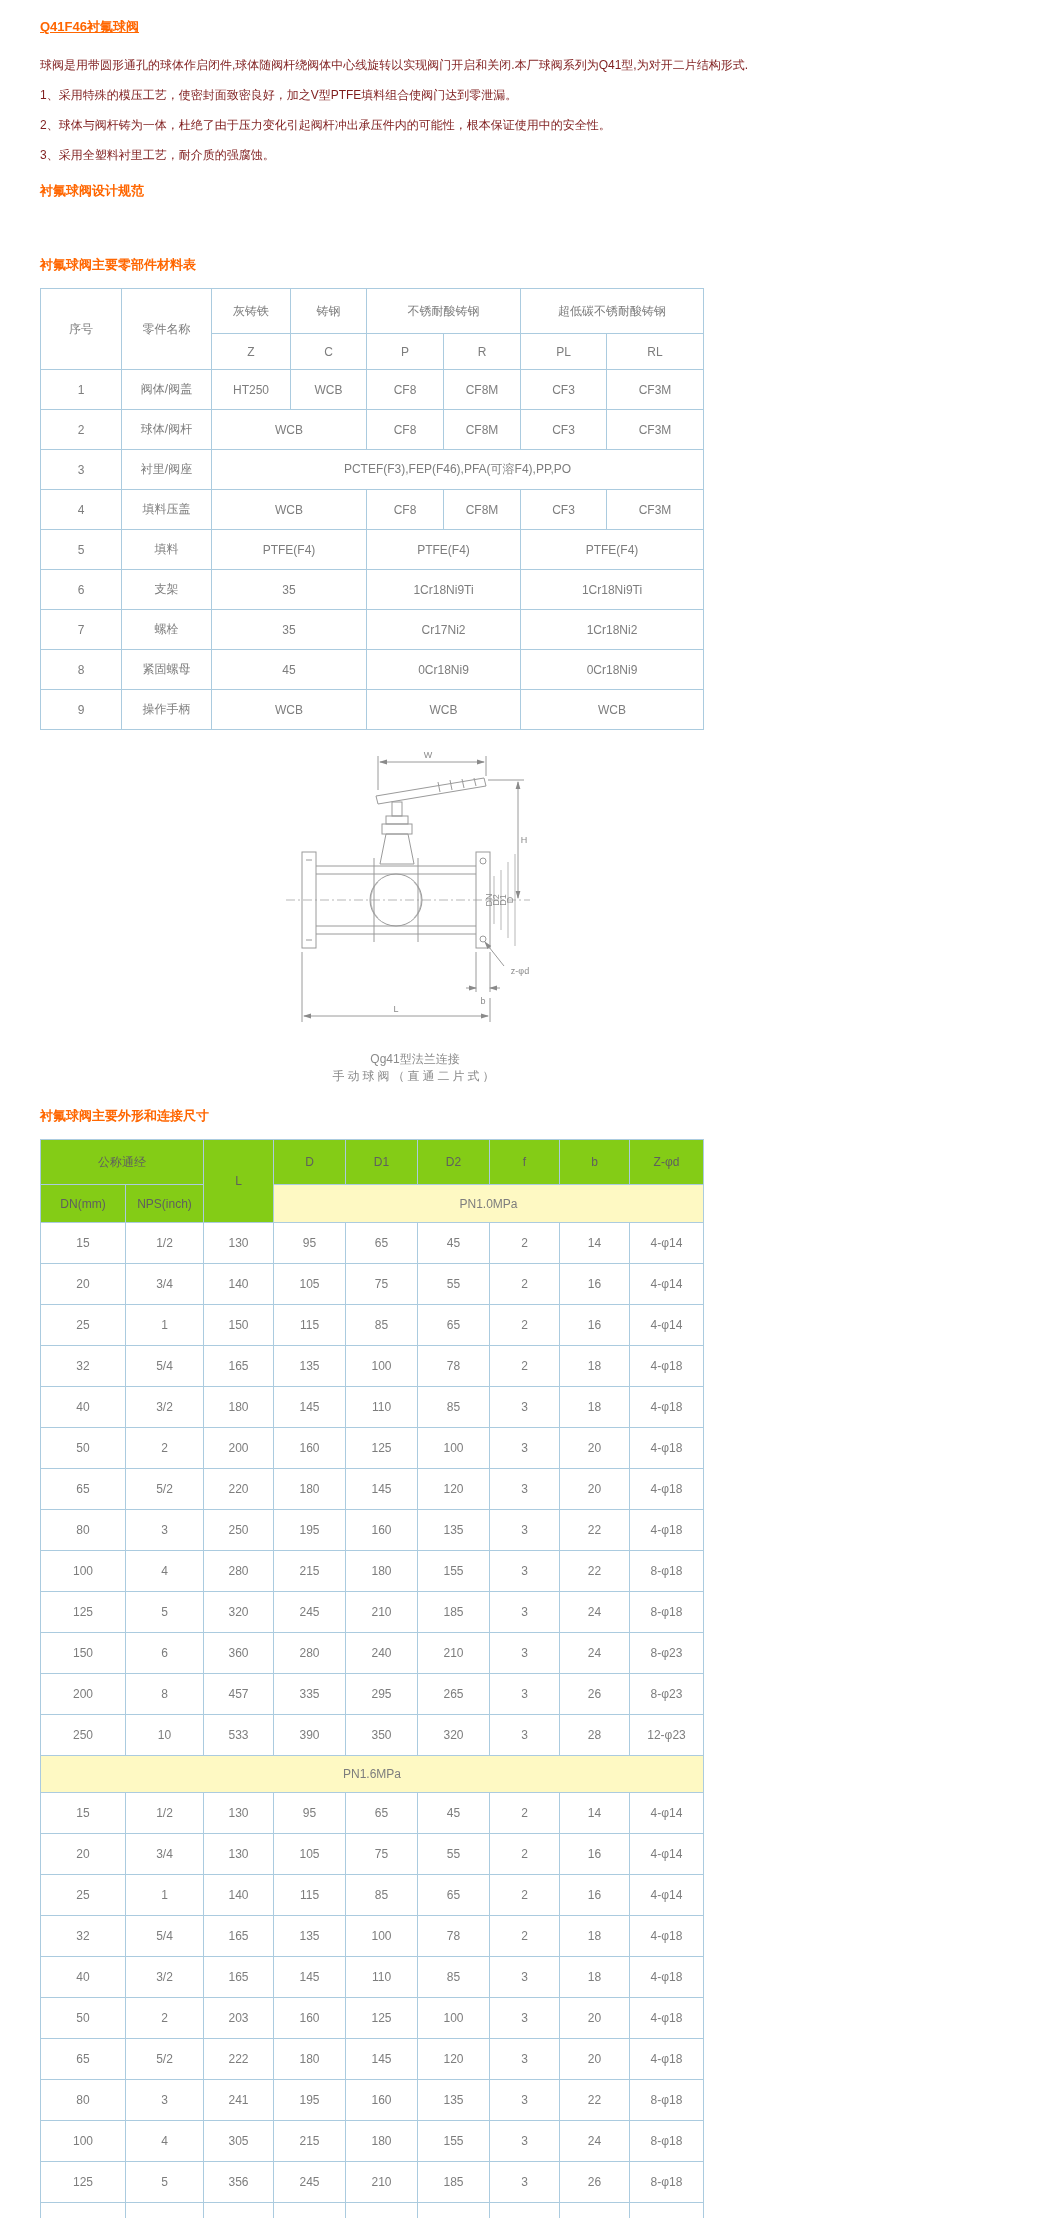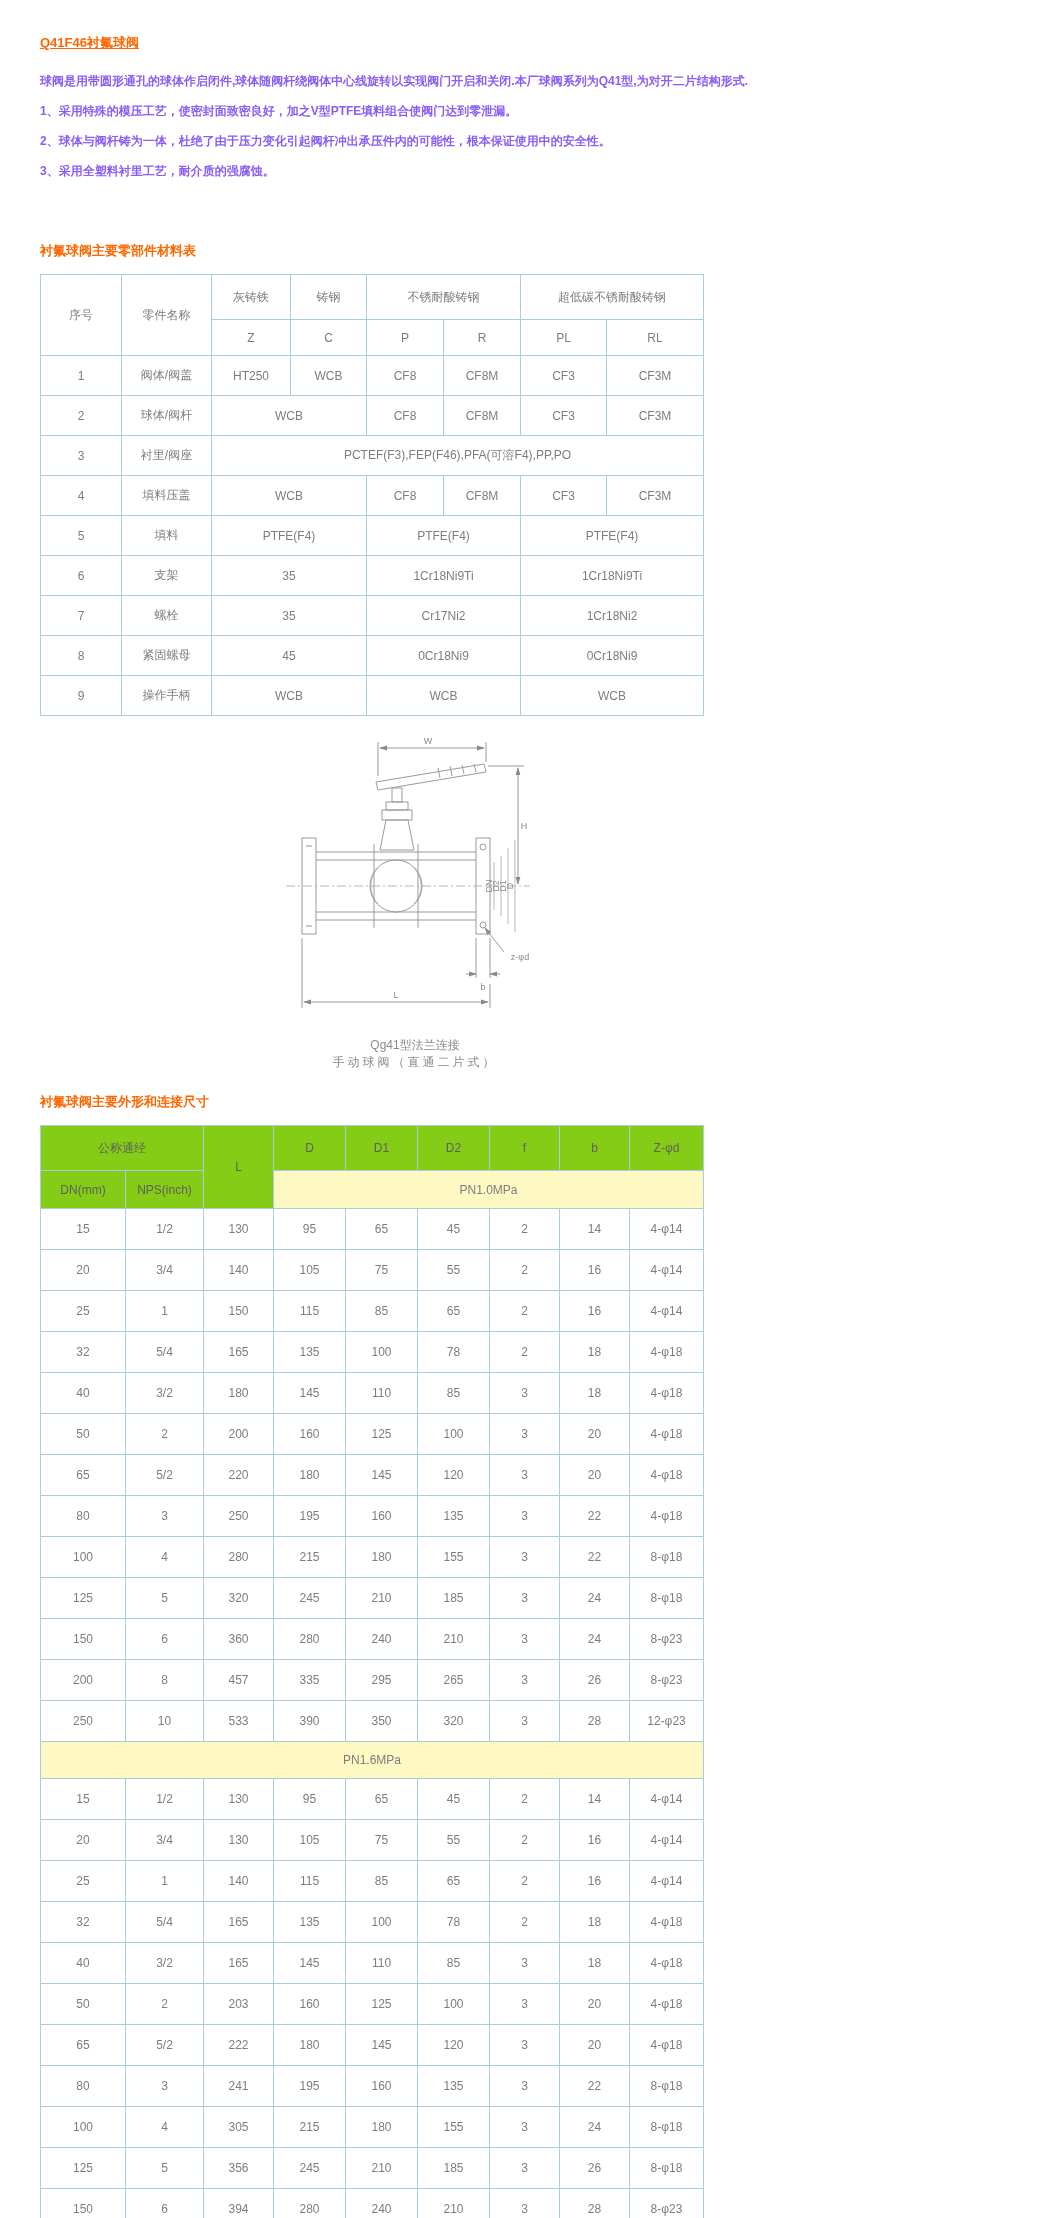--- a/index.html
+++ b/index.html
@@ -9,29 +9,28 @@
     font-family:"Liberation Sans","DejaVu Sans",sans-serif;
     color:#808080;
   }
   .content { padding:10px 0 0 40px; }
 
   .title {
     color:#ff6600;
     font-size:13px;
     font-weight:bold;
     text-decoration:underline;
-    margin:24px 0 14px 0;
+    margin:8px 0 14px 0;
   }
   .body-text {
-    color:#8b5cf6;
+    color:#7f1d1d;
     font-size:12px;
     margin:0;
     line-height:30px;
     white-space:nowrap;
-    font-weight:bold;
   }
   .section-heading {
     color:#ff6600;
     font-size:13px;
     font-weight:bold;
     margin:12px 0 0 0;
   }
   .section-heading.materials { margin-top:56px; margin-bottom:14px; }
   .section-heading.dims { margin-top:22px; margin-bottom:14px; }
 
@@ -82,20 +81,21 @@
 
 <div class="content">
 
   <h1 class="title">Q41F46衬氟球阀</h1>
 
   <p class="body-text">球阀是用带圆形通孔的球体作启闭件,球体随阀杆绕阀体中心线旋转以实现阀门开启和关闭.本厂球阀系列为Q41型,为对开二片结构形式.</p>
   <p class="body-text">1、采用特殊的模压工艺，使密封面致密良好，加之V型PTFE填料组合使阀门达到零泄漏。</p>
   <p class="body-text">2、球体与阀杆铸为一体，杜绝了由于压力变化引起阀杆冲出承压件内的可能性，根本保证使用中的安全性。</p>
   <p class="body-text">3、采用全塑料衬里工艺，耐介质的强腐蚀。</p>
 
+  <h2 class="section-heading">衬氟球阀设计规范</h2>
 
   <h2 class="section-heading materials">衬氟球阀主要零部件材料表</h2>
 
   <table class="materials-table">
     <colgroup>
       <col style="width:81px">
         <col style="width:90px">
         <col style="width:79px">
         <col style="width:76px">
       <col style="width:77px">

